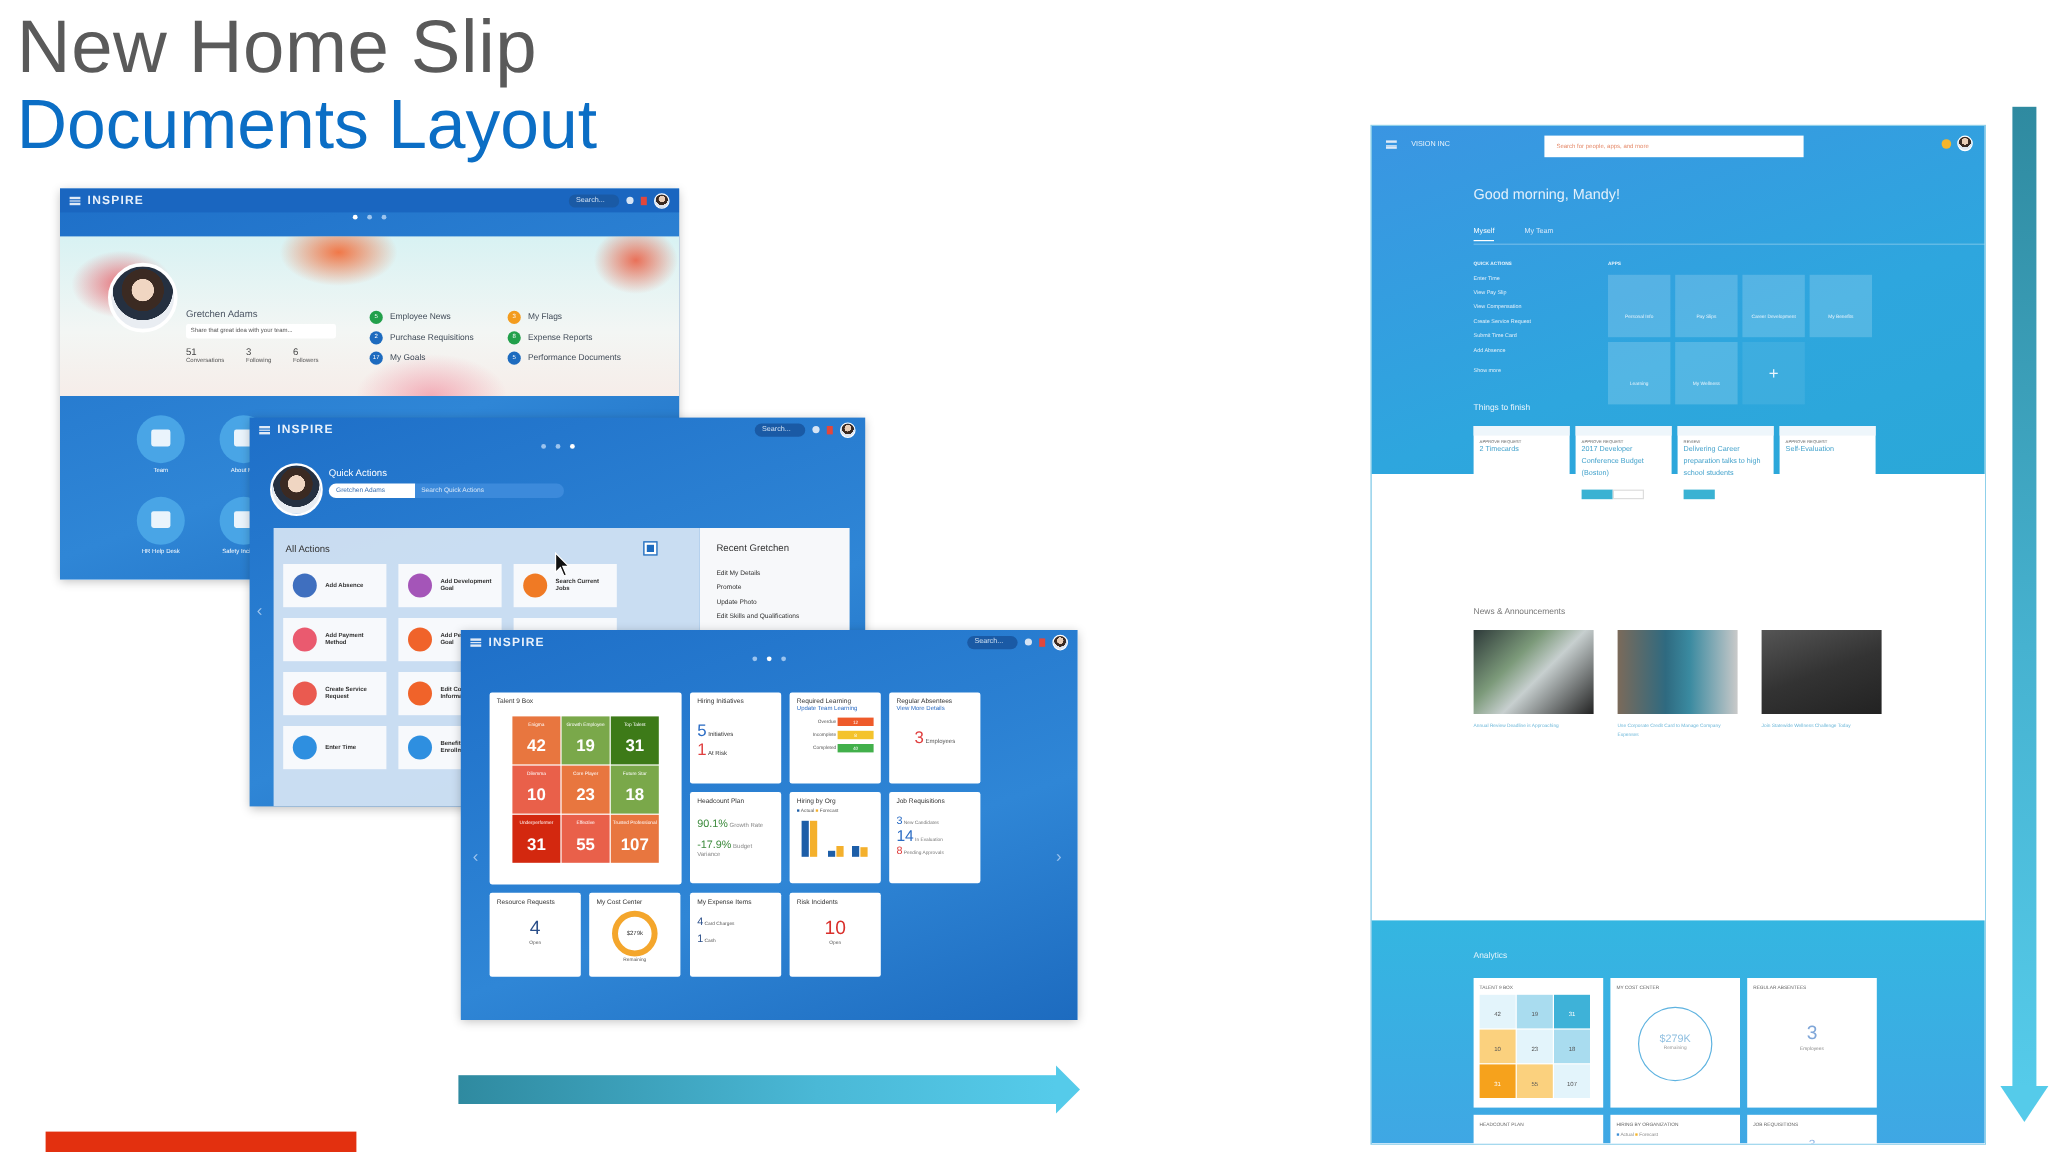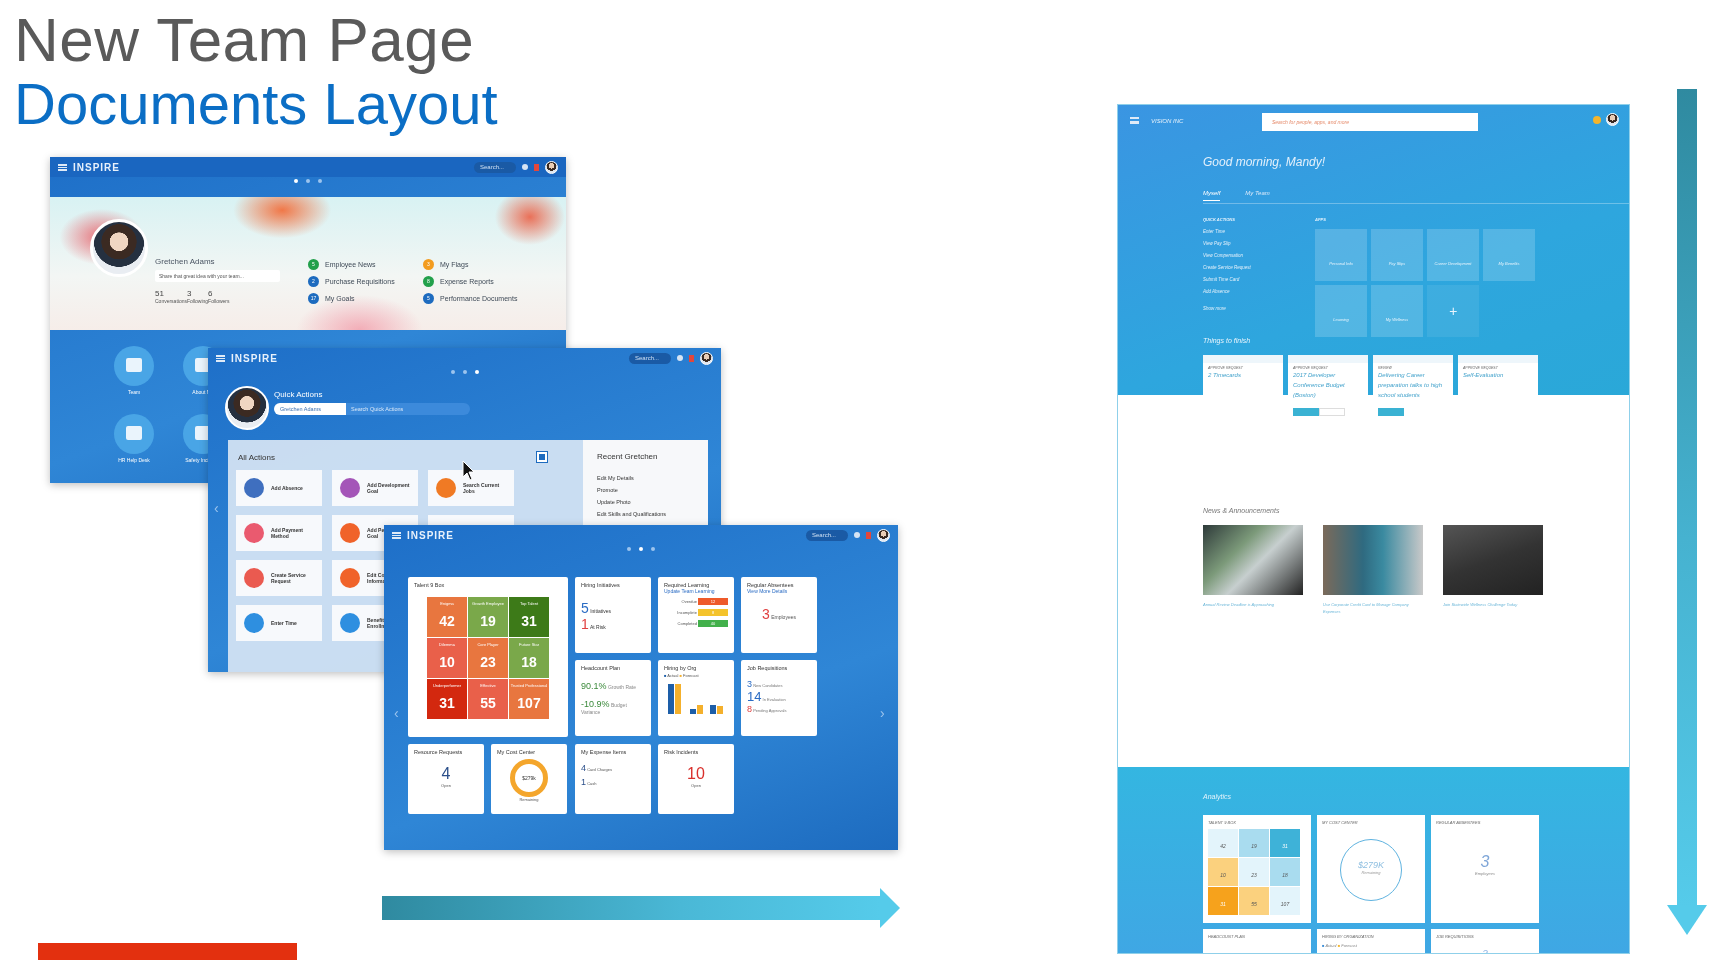--- a/index.html
+++ b/index.html
@@ -28,21 +28,21 @@
   #s1 { left: 50px; top: 157px; width: 516px; height: 326px; }
   .s1-hero { position: absolute; left: 0; top: 40px; right: 0; height: 133px; background:
       radial-gradient(ellipse 60px 40px at 10% 30%, rgba(232,70,80,0.75), transparent 70%),
       radial-gradient(ellipse 70px 40px at 45% 10%, rgba(244,98,42,0.85), transparent 70%),
       radial-gradient(ellipse 50px 40px at 93% 15%, rgba(236,80,50,0.8), transparent 70%),
       radial-gradient(ellipse 90px 50px at 60% 100%, rgba(240,130,150,0.6), transparent 70%),
       linear-gradient(180deg, #d8f2f3 0%, #f3f6f4 60%, #f6ede9 100%); }
   .s1-avatar { position: absolute; left: 40px; top: 62px; width: 58px; height: 58px; border-radius: 50%; border: 3px solid #fff; background: radial-gradient(circle at 50% 38%, #f0d6c2 0 22%, #3b2a22 23% 42%, #253040 43% 60%, #e9edf2 61%); }
   .s1-name { position: absolute; left: 105px; top: 100px; font-size: 8px; color: #4b5563; }
   .s1-share { position: absolute; left: 105px; top: 113px; width: 125px; height: 12px; background: #fff; border-radius: 2px; font-size: 5px; color: #555; padding: 3px 4px; }
-  .s1-stats { position: absolute; left: 105px; top: 132px; display: flex; }
+  .s1-stats { position: absolute; left: 105px; top: 132px; display: flex; gap: 18px; }
   .stat { font-size: 5px; color: #555; text-align: left; }
   .stat b { display: block; font-size: 8px; color: #444; font-weight: normal; }
   .s1-links { position: absolute; left: 258px; top: 102px; display: grid; grid-template-columns: 115px 115px; row-gap: 6px; }
   .s1-link { display: flex; align-items: center; gap: 6px; font-size: 7px; color: #3f4a57; }
   .badge { width: 11px; height: 11px; border-radius: 50%; font-size: 5px; color: #fff; text-align: center; line-height: 11px; }
   .s1-icons { position: absolute; left: 0; top: 173px; right: 0; bottom: 0; }
   .s1-ic { position: absolute; width: 42px; text-align: center; font-size: 5px; color: #fff; }
   .s1-ic .circ { width: 40px; height: 40px; border-radius: 50%; background: #49a5e6; margin: 0 auto 3px; position: relative; }
   .s1-ic .circ::after { content: ""; position: absolute; left: 12px; top: 12px; width: 16px; height: 14px; background: #eaf4fc; border-radius: 2px; }
 
@@ -75,21 +75,21 @@
   .bar { display: inline-block; height: 7px; vertical-align: middle; font-size: 4px; color: #fff; text-align: center; line-height: 7px; }
 
   
   .h-arrow { position: absolute; left: 382px; top: 896px; width: 498px; height: 24px; background: linear-gradient(90deg, #2f8aa0 0%, #4ab8d6 60%, #55cbea 100%); }
   .h-arrow-head { position: absolute; left: 880px; top: 888px; width: 0; height: 0; border-top: 20px solid transparent; border-bottom: 20px solid transparent; border-left: 20px solid #55cbea; }
   .v-arrow { position: absolute; left: 1677px; top: 89px; width: 20px; height: 818px; background: linear-gradient(180deg, #2f8aa0 0%, #46b2d0 55%, #55cbea 100%); }
   .v-arrow-head { position: absolute; left: 1667px; top: 905px; width: 0; height: 0; border-left: 20px solid transparent; border-right: 20px solid transparent; border-top: 30px solid #55cbea; }
   .red-bar { position: absolute; left: 38px; top: 943px; width: 259px; height: 17px; background: #e3300f; }
 
   
-  #r { left: 1118px; top: 105px; width: 511px; height: 848px; overflow: hidden; box-shadow: 0 0 0 1px #8fd0ea; font-style: italic; }
+  #r { left: 1143px; top: 105px; width: 511px; height: 848px; overflow: hidden; box-shadow: 0 0 0 1px #8fd0ea; }
   .r-top { position: absolute; left: 0; top: 0; right: 0; height: 290px; background: linear-gradient(160deg, #3a95e2 0%, #2ea6de 60%, #2aa8d8 100%); }
   .r-mid { position: absolute; left: 0; top: 290px; right: 0; height: 372px; background: #ffffff; }
   .r-bot { position: absolute; left: 0; top: 662px; right: 0; bottom: 0; background: linear-gradient(180deg, #34b6e1 0%, #3fa7e4 100%); }
   .r-brand { position: absolute; left: 12px; top: 12px; font-size: 6px; color: #e7f2fb; display: flex; align-items: center; gap: 6px; }
   .r-search { position: absolute; left: 144px; top: 8px; width: 216px; height: 18px; background: #fff; font-size: 5px; color: #e58a6a; padding: 6px 10px; }
   .r-greet { position: absolute; left: 85px; top: 50px; font-size: 12px; color: #e3f0fb; }
   .r-tabs { position: absolute; left: 85px; top: 85px; display: flex; gap: 25px; font-size: 6px; color: #dbeafa; }
   .r-tabs .act { border-bottom: 1.5px solid #fff; padding-bottom: 4px; color: #fff; }
   .r-tab-line { position: absolute; left: 85px; top: 98px; right: 0; height: 1px; background: rgba(255,255,255,0.3); }
   .r-qlabel { position: absolute; font-size: 4px; color: #e9f4fd; font-weight: bold; }
@@ -114,21 +114,21 @@
   .r-acard .ttl { font-size: 4px; color: #666; }
   .r-tb { display: grid; grid-template-columns: 30px 30px 30px; grid-template-rows: 28px 28px 28px; gap: 1px; margin-top: 4px; }
   .r-tb div { font-size: 5px; color: #555; text-align: center; padding-top: 14px; }
   .r-ring { width: 62px; height: 62px; border-radius: 50%; border: 1.5px solid #5fb3e0; margin: 14px auto 0; text-align: center; font-size: 9px; color: #8fbfe0; padding-top: 20px; }
   .r-big { text-align: center; font-size: 16px; color: #7fa6d8; margin-top: 28px; }
   .r-small { text-align: center; font-size: 4px; color: #888; }
 </style>
 </head>
 <body>
 
-<div class="slide-title">New Team Page</div>
+<div class="slide-title">New Home Slip</div>
 <div class="slide-subtitle">Documents Layout</div>
 
 <div id="s1" class="screen">
   <div class="topbar" style="background:#1a66c0;">
     <span class="hamburger"></span>
     <span class="brand">INSPIRE</span>
     <div class="top-right">
       <span class="search-pill">Search...</span>
       <span class="bell"></span>
       <span class="flag"></span>
@@ -311,21 +311,21 @@
 
   <div class="card" style="left:357px;top:52px;width:76px;height:76px;">
     <div class="card-title">Regular Absentees</div>
     <div class="card-sub">View More Details</div>
     <div style="margin-top:12px;text-align:center;font-size:5px;color:#555;"><span class="big-num" style="color:#e04040">3</span> <span>Employees</span></div>
   </div>
 
   <div class="card" style="left:191px;top:135px;width:76px;height:76px;">
     <div class="card-title">Headcount Plan</div>
     <div style="margin-top:10px;font-size:5px;color:#888;"><span style="font-size:9px;color:#3b8a3b">90.1%</span> <span>Growth Rate</span></div>
-    <div style="margin-top:8px;font-size:5px;color:#888;"><span style="font-size:9px;color:#3b8a3b">-10.9%</span> <span>Budget Variance</span></div>
+    <div style="margin-top:8px;font-size:5px;color:#888;"><span style="font-size:9px;color:#3b8a3b">-17.9%</span> <span>Budget Variance</span></div>
   </div>
 
   <div class="card" style="left:274px;top:135px;width:76px;height:76px;">
     <div class="card-title">Hiring by Org</div>
     <div style="font-size:4px;color:#555;margin-top:2px;"><span style="color:#1d5ea8">■</span> <span>Actual</span> <span style="color:#f4b02c">■</span> <span>Forecast</span></div>
     <svg width="64" height="40">
       <rect x="4" y="6" width="6" height="30" fill="#1d5ea8"></rect>
         <rect x="11" y="6" width="6" height="30" fill="#f4b02c"></rect>
       <rect x="26" y="31" width="6" height="5" fill="#1d5ea8"></rect>
         <rect x="33" y="27" width="6" height="9" fill="#f4b02c"></rect>

